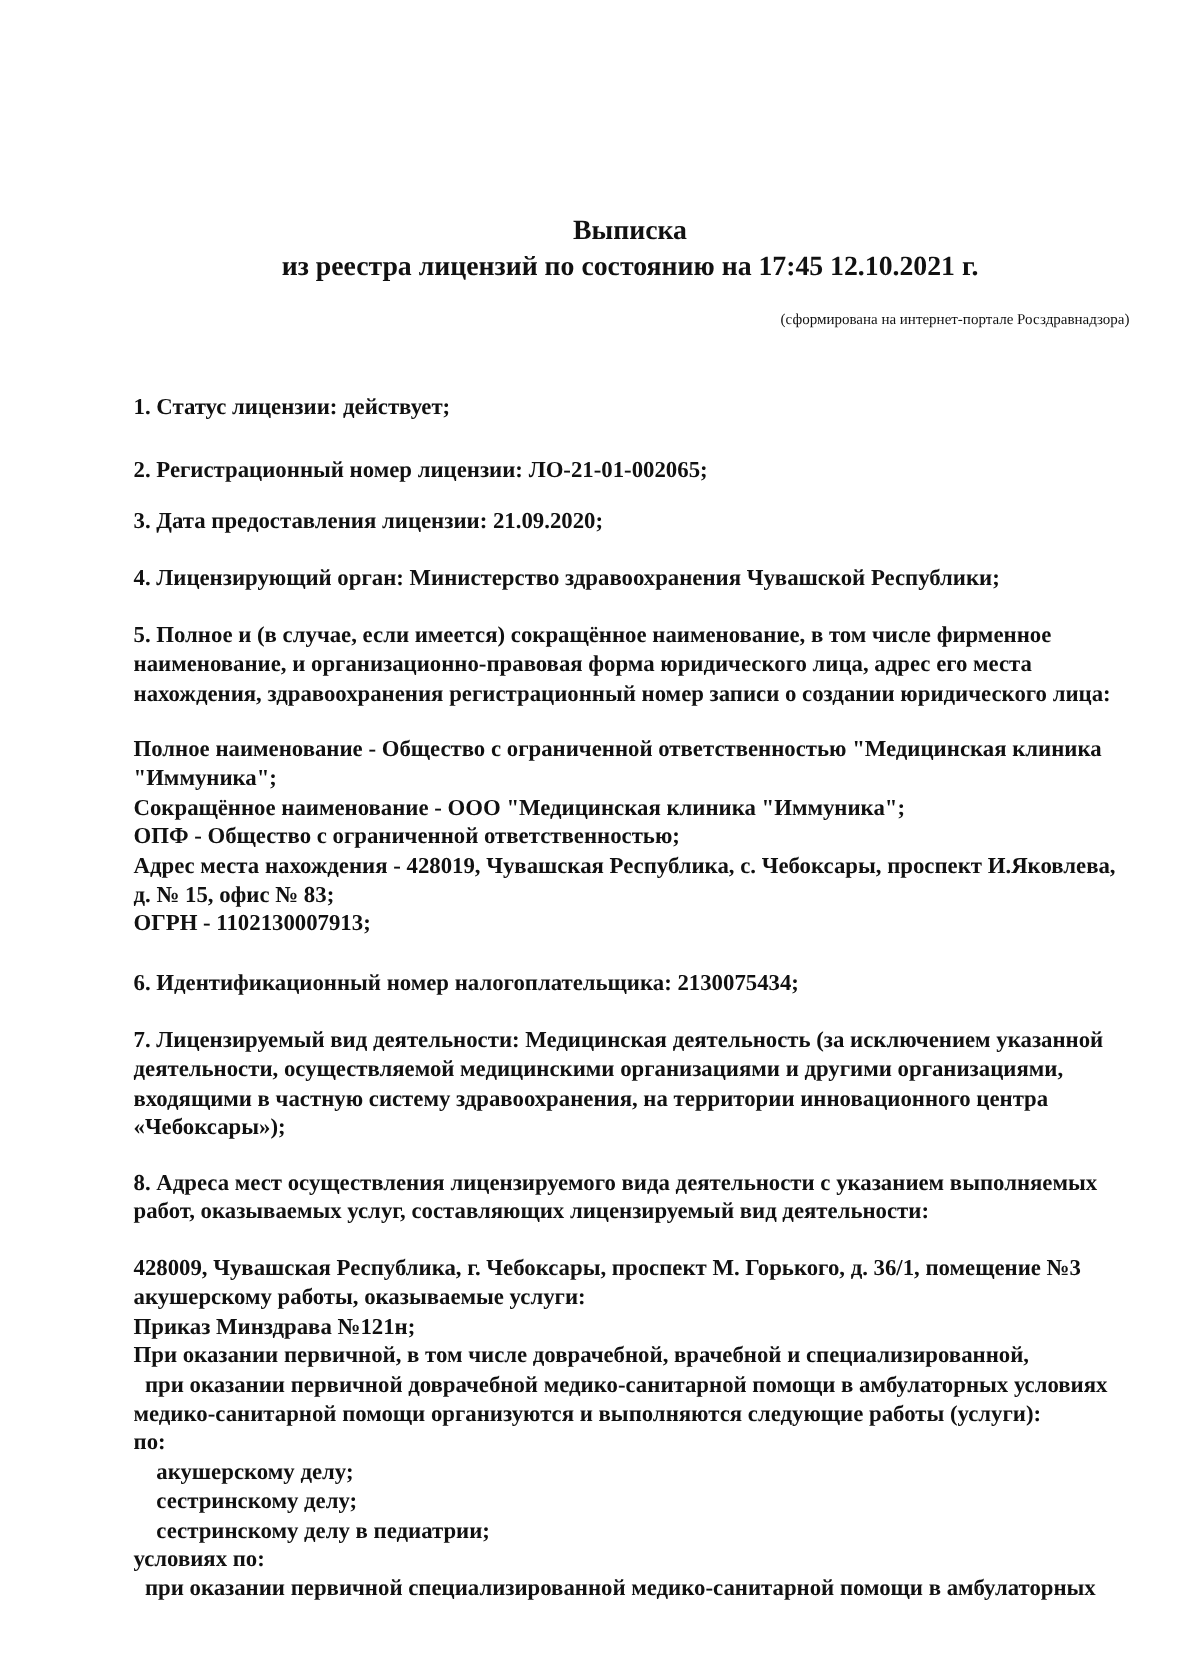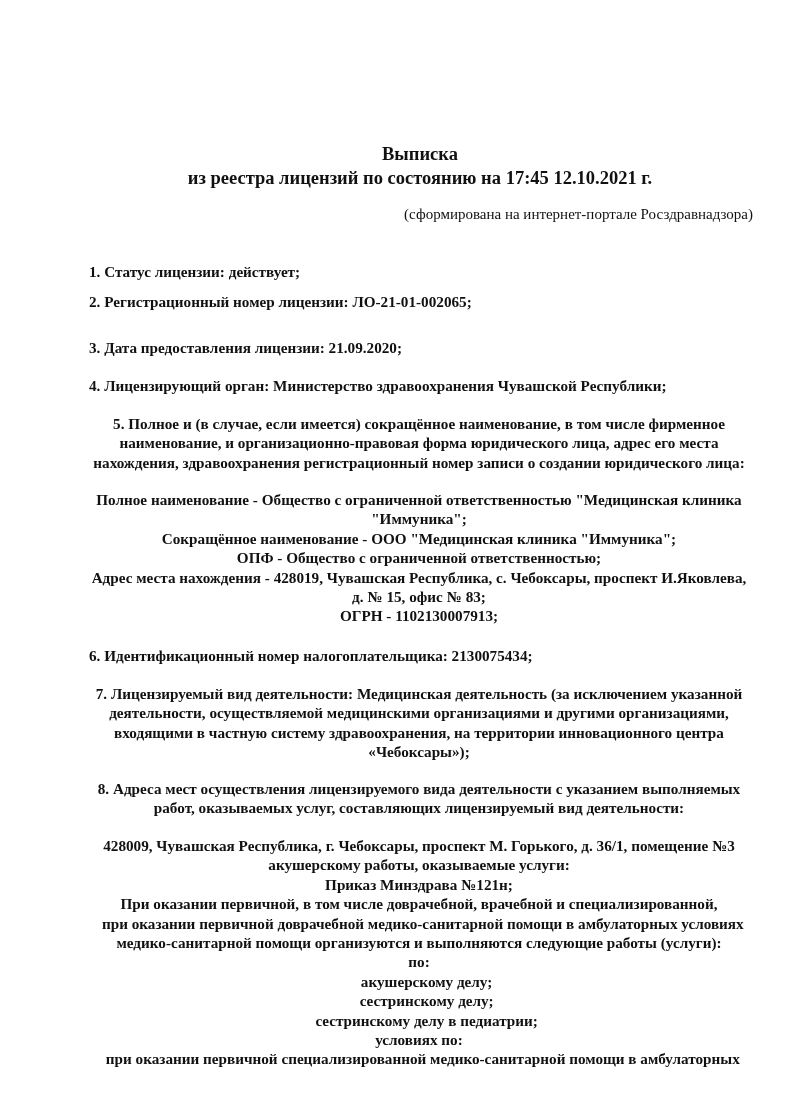--- a/index.html
+++ b/index.html
@@ -29,45 +29,45 @@
       font-weight: bold;
       font-size: 18.5px;
       line-height: 24px;
     }
     .title.t1 { top: 142px; }
     .title.t2 { top: 166px; }
     .subtitle {
       position: absolute;
       right: 34px;
       top: 206px;
-      font-size: 15px;
+      font-size: 10px;
       line-height: 16px;
       text-align: right;
     }
     .body-text {
       position: absolute;
       left: 89px;
       width: 660px;
       font-size: 15.2px;
       line-height: 19.4px;
       font-weight: bold;
     }
-    .line { display: block; white-space: pre; text-align: center; }
+    .line { display: block; white-space: pre; }
   </style>
 </head>
 <body>
 
 <div class="page">
 
   <div class="title t1">Выписка</div>
   <div class="title t2">из реестра лицензий по состоянию на 17:45 12.10.2021 г.</div>
   <div class="subtitle">(сформирована на интернет-портале Росздравнадзора)</div>
 
   <div class="body-text" style="top:262px">1. Статус лицензии: действует;</div>
-  <div class="body-text" style="top:292px">2. Регистрационный номер лицензии: ЛО-21-01-002065;</div>
+  <div class="body-text" style="top:304px">2. Регистрационный номер лицензии: ЛО-21-01-002065;</div>
   <div class="body-text" style="top:338px">3. Дата предоставления лицензии: 21.09.2020;</div>
   <div class="body-text" style="top:376px">4. Лицензирующий орган: Министерство здравоохранения Чувашской Республики;</div>
 
   <div class="body-text" style="top:414px">
     <span class="line">5. Полное и (в случае, если имеется) сокращённое наименование, в том числе фирменное</span>
     <span class="line">наименование, и организационно-правовая форма юридического лица, адрес его места</span>
     <span class="line">нахождения, здравоохранения регистрационный номер записи о создании юридического лица:</span>
   </div>
 
   <div class="body-text" style="top:490px">

